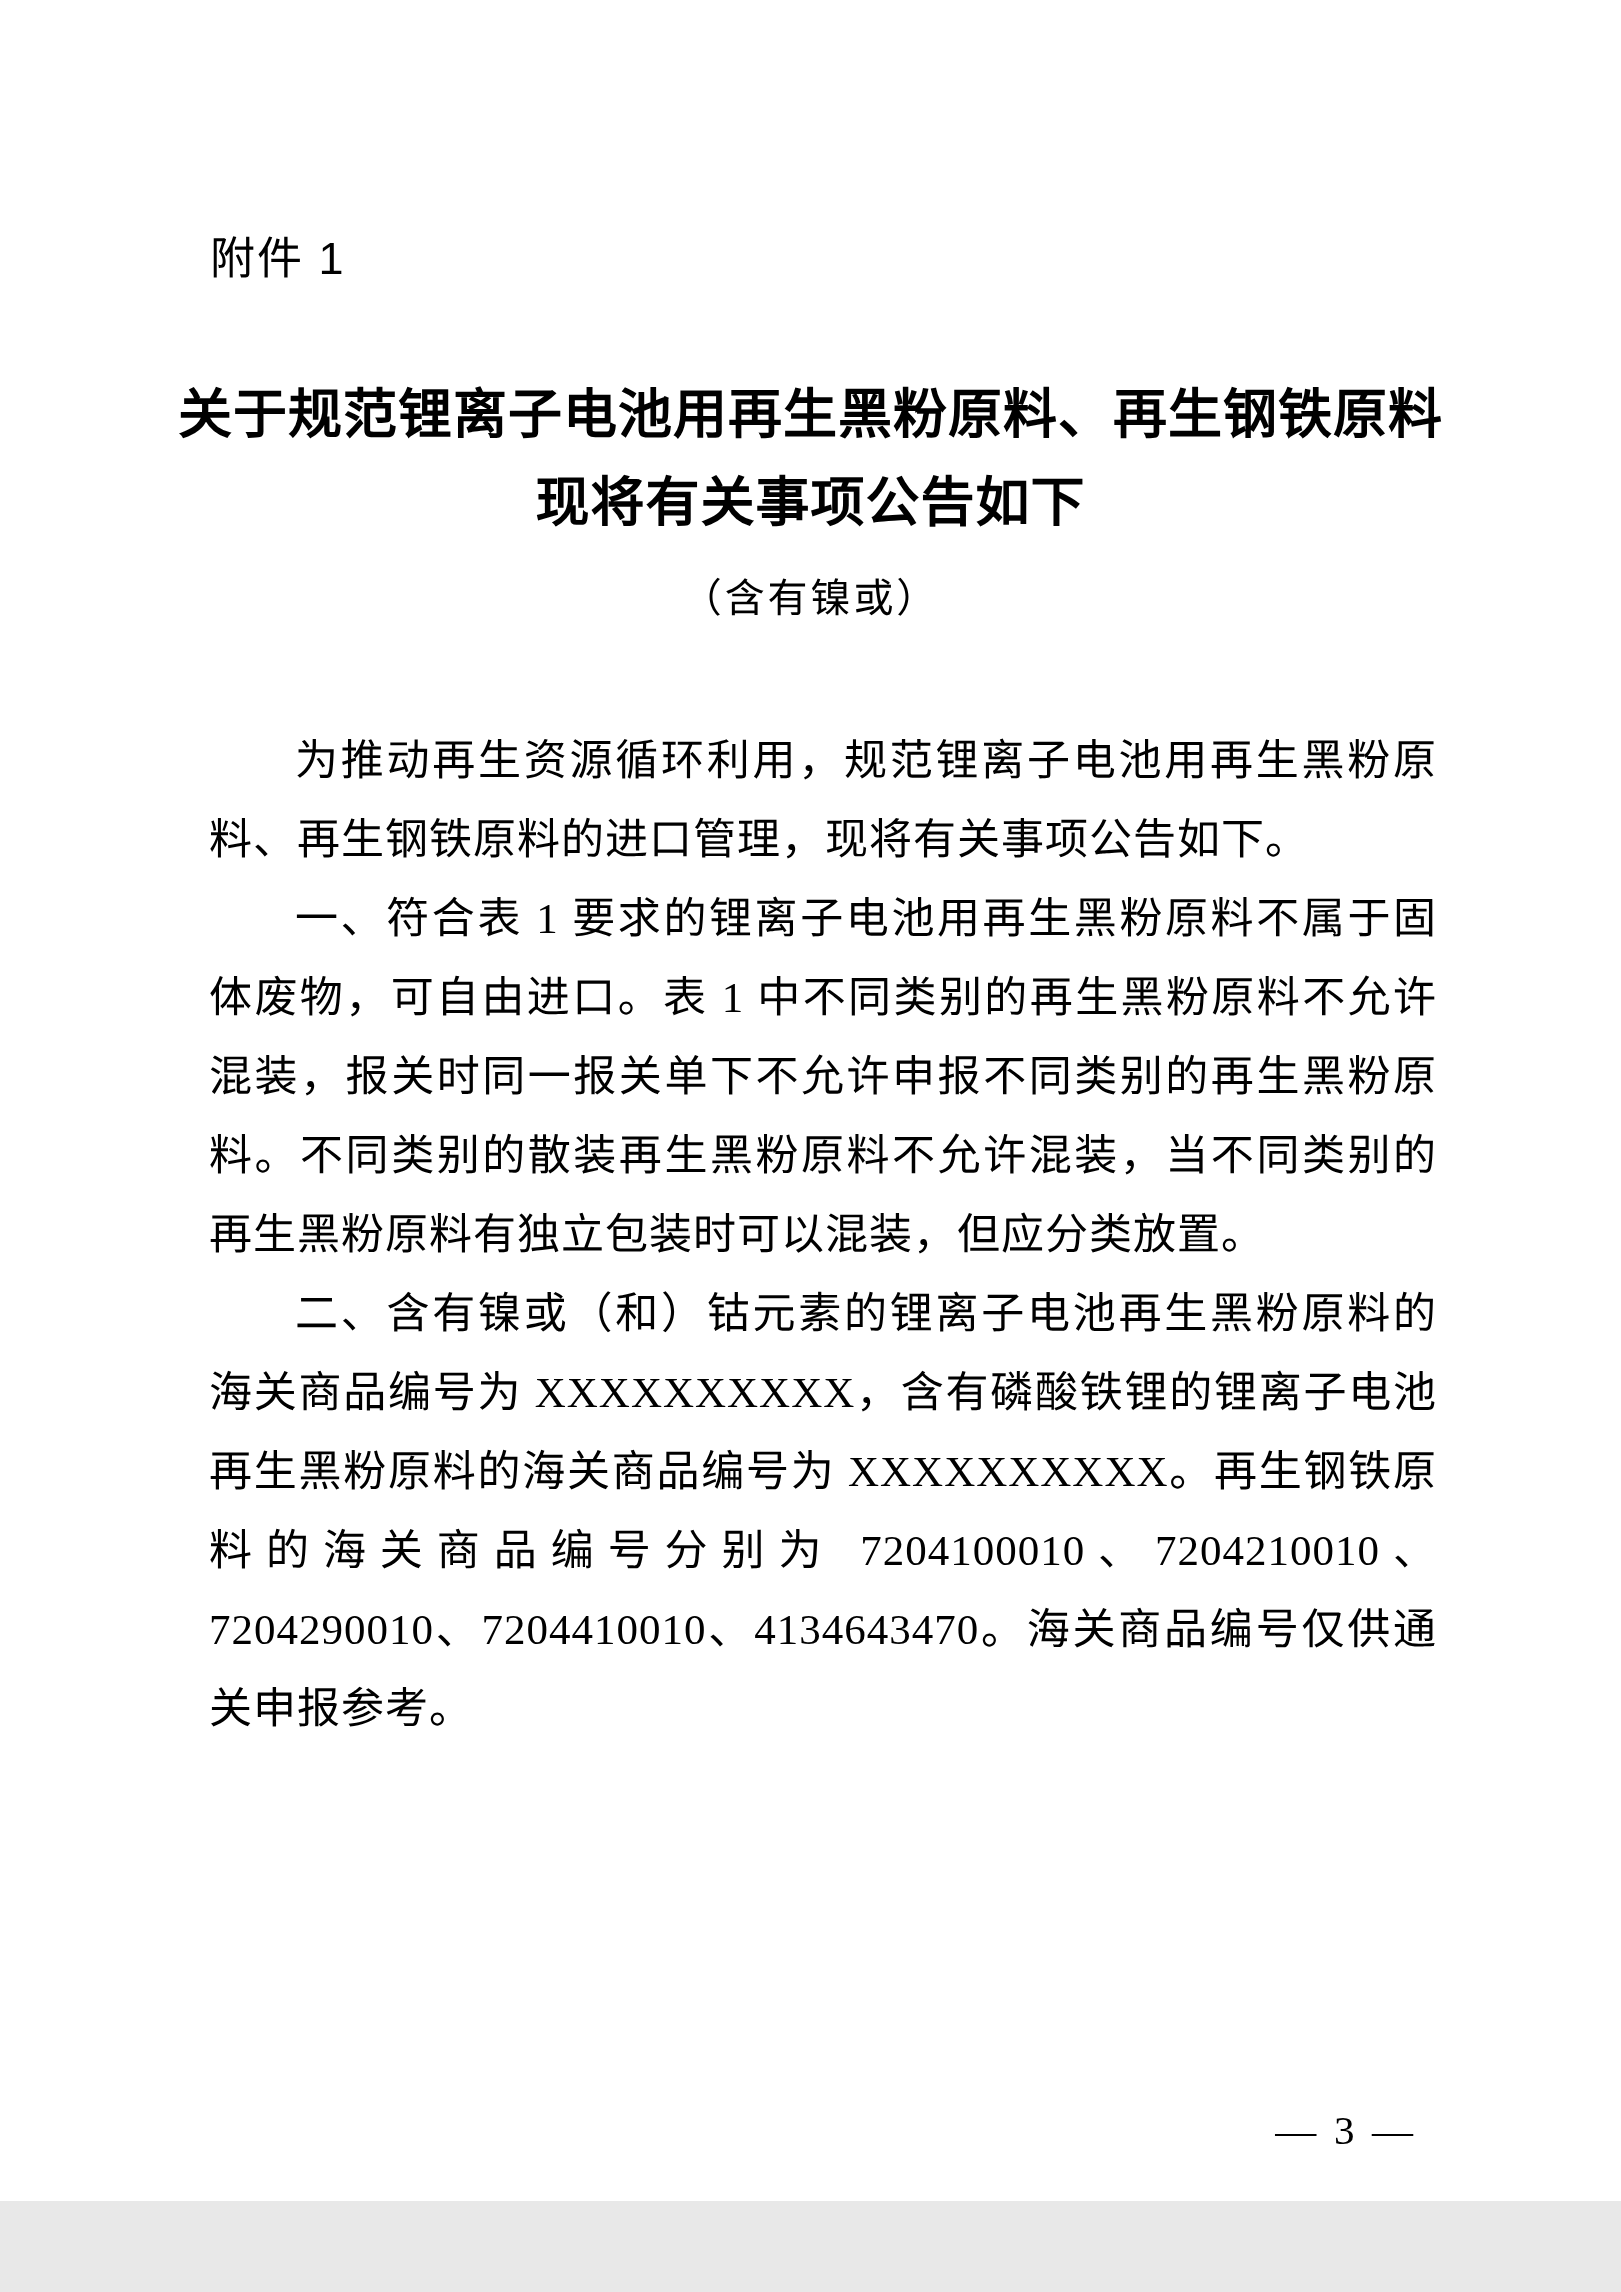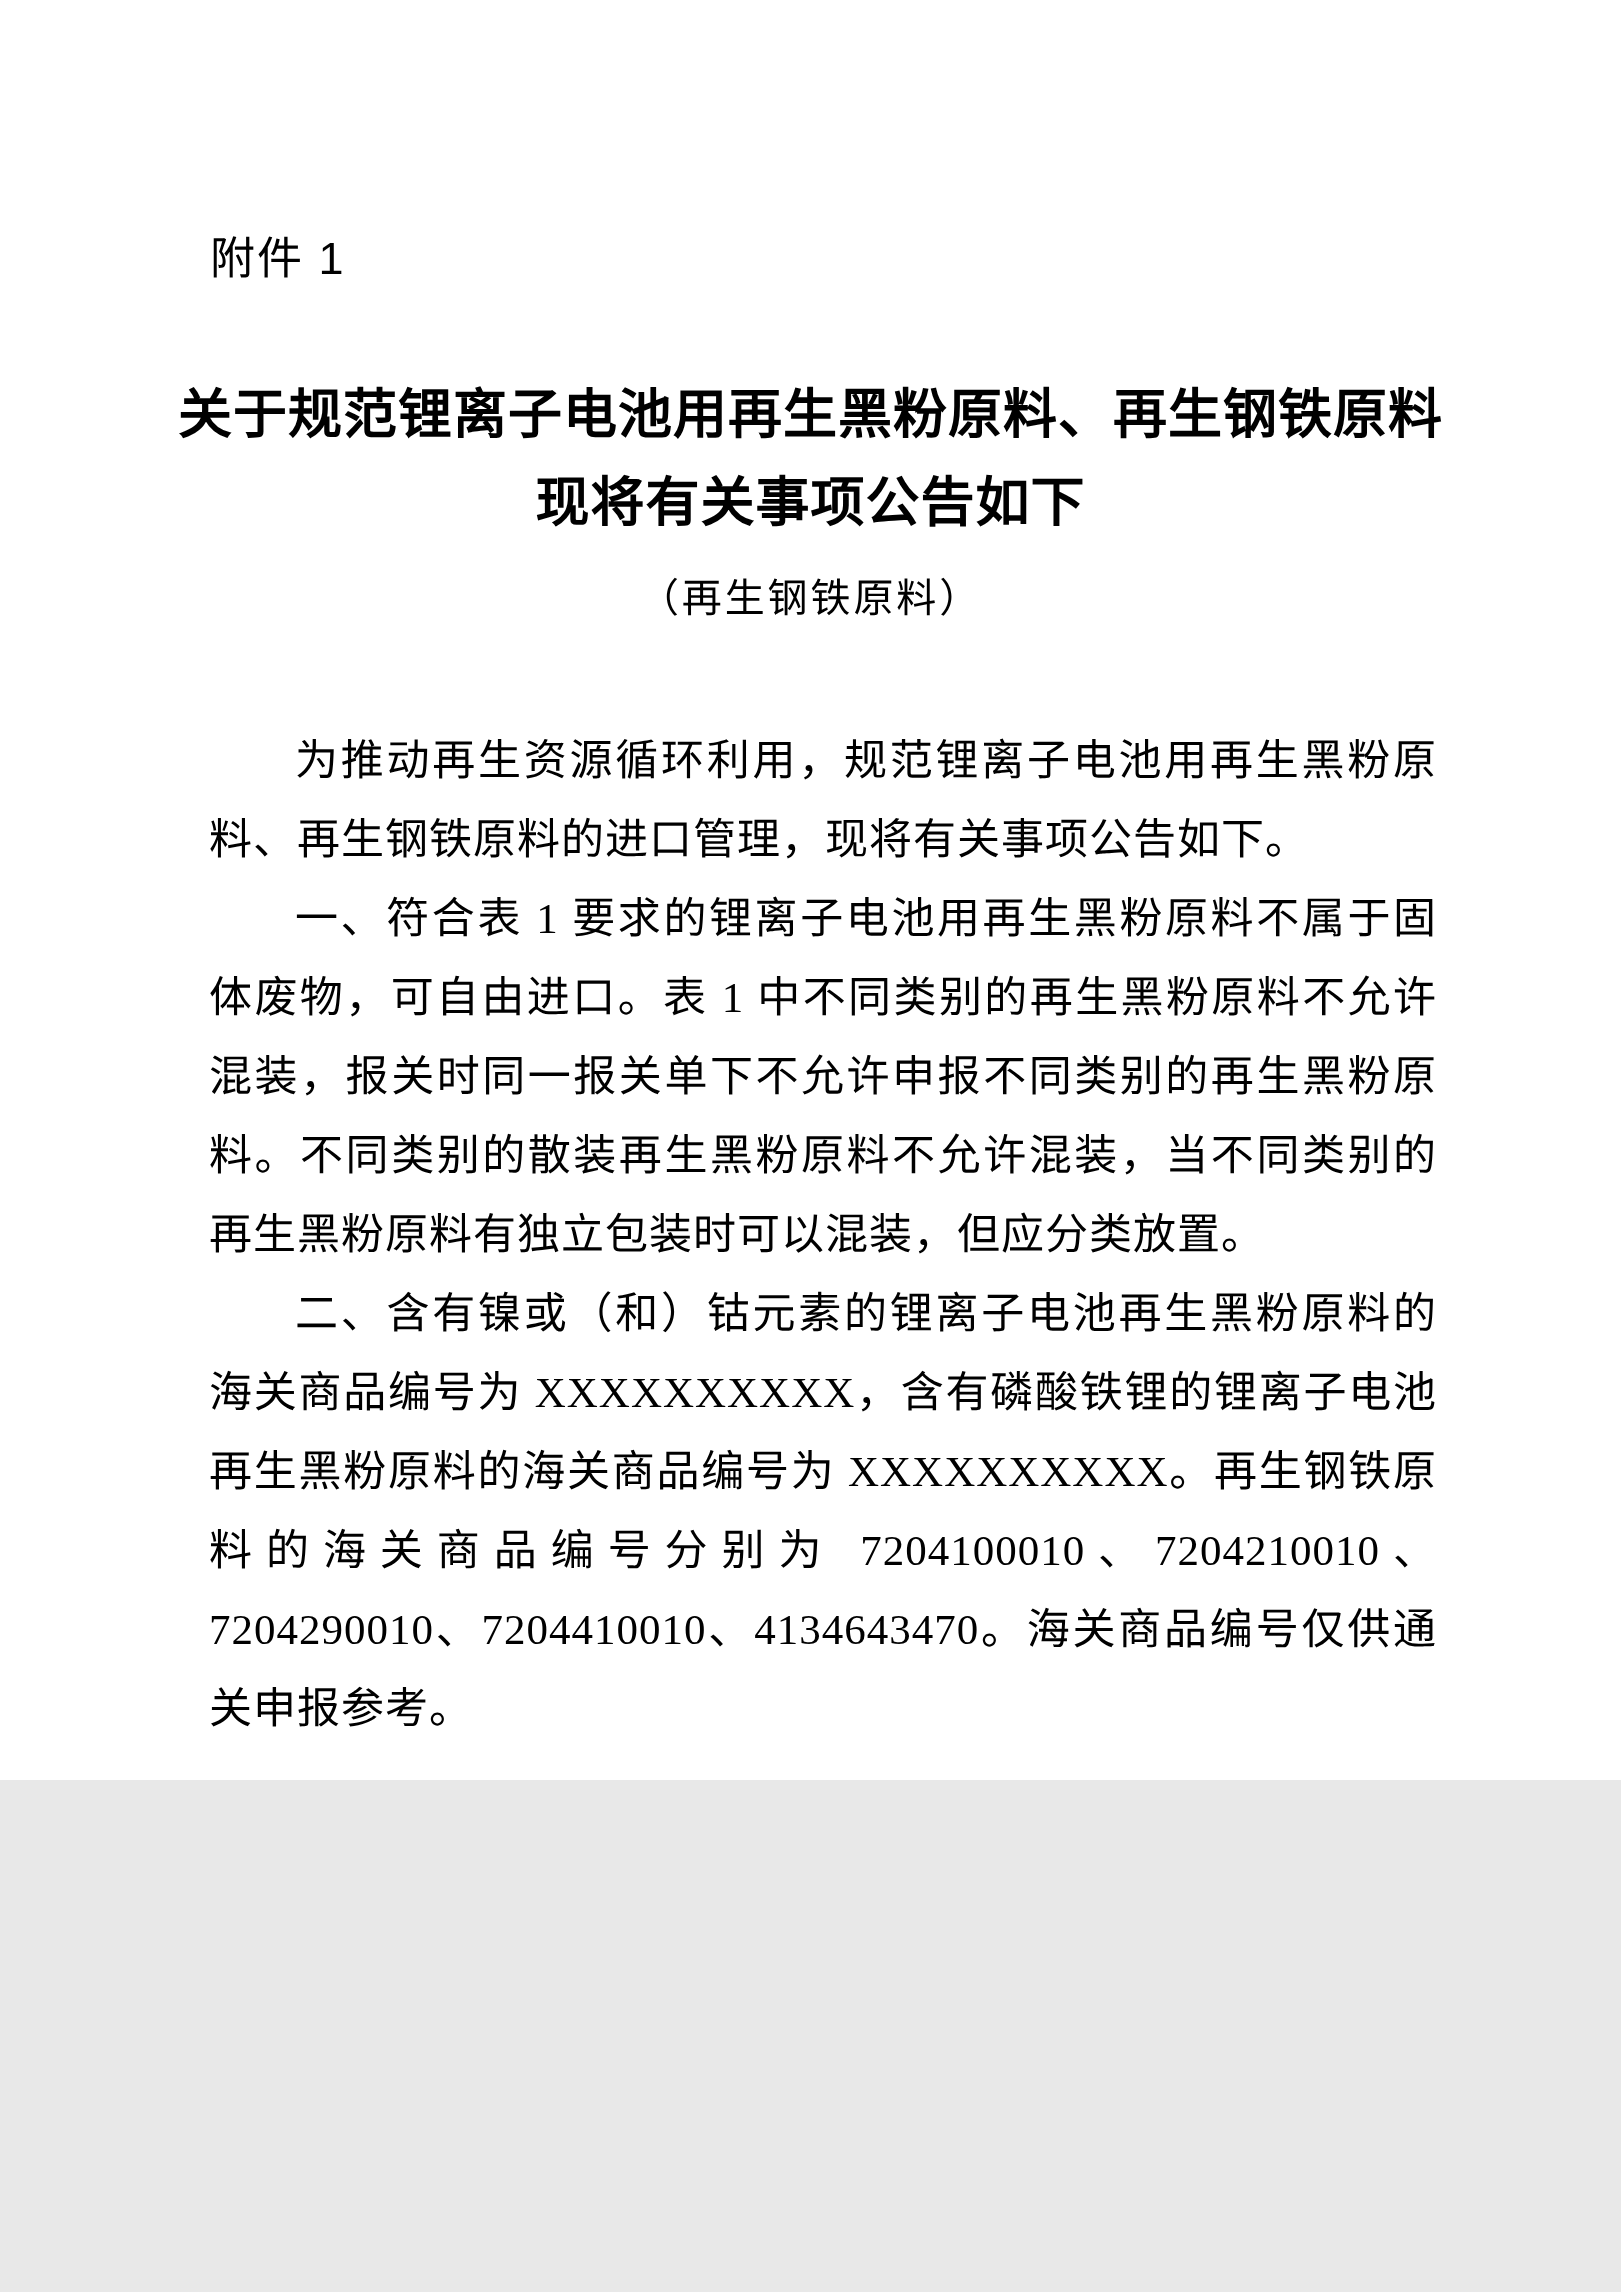--- a/index.html
+++ b/index.html
@@ -3,21 +3,21 @@
 <meta charset="utf-8">
 <style>
   html, body {
     margin: 0;
     padding: 0;
     background: #e8e8e8;
   }
   .page {
     position: relative;
     width: 1621px;
-    height: 1780px;
+    height: 2201px;
     background: #ffffff;
     margin: 0 auto;
     color: #000000;
     font-family: "Liberation Serif", "DejaVu Serif", serif;
     overflow: hidden;
   }
   .attachment-label {
     position: absolute;
     left: 210px;
     top: 233px;
@@ -85,21 +85,21 @@
 
 <div class="page">
 
   <div class="attachment-label">附件 1</div>
 
   <h1 class="doc-title">
     <span class="title-line">关于规范锂离子电池用再生黑粉原料、再生钢铁原料</span>
     <span class="title-line">现将有关事项公告如下</span>
   </h1>
 
-  <div class="doc-subtitle">（再生钢铁原料）</div>
+  <div class="doc-subtitle">（含有镍或）</div>
 
   <div class="doc-body" id="doc-body">
       <p>为推动再生资源循环利用，规范锂离子电池用再生黑粉原料、再生钢铁原料的进口管理，现将有关事项公告如下。</p>
       <p>一、符合表 1 要求的锂离子电池用再生黑粉原料不属于固体废物，可自由进口。表 1 中不同类别的再生黑粉原料不允许混装，报关时同一报关单下不允许申报不同类别的再生黑粉原料。不同类别的散装再生黑粉原料不允许混装，当不同类别的再生黑粉原料有独立包装时可以混装，但应分类放置。</p>
       <p>二、含有镍或（和）钴元素的锂离子电池再生黑粉原料的海关商品编号为 XXXXXXXXXX，含有磷酸铁锂的锂离子电池再生黑粉原料的海关商品编号为 XXXXXXXXXX。再生钢铁原料的海关商品编号分别为 7204100010、7204210010、7204290010、7204410010、4134643470。海关商品编号仅供通关申报参考。</p>
     </div>
 
   <div class="page-footer">
     <span>—</span>
     <span>3</span>

